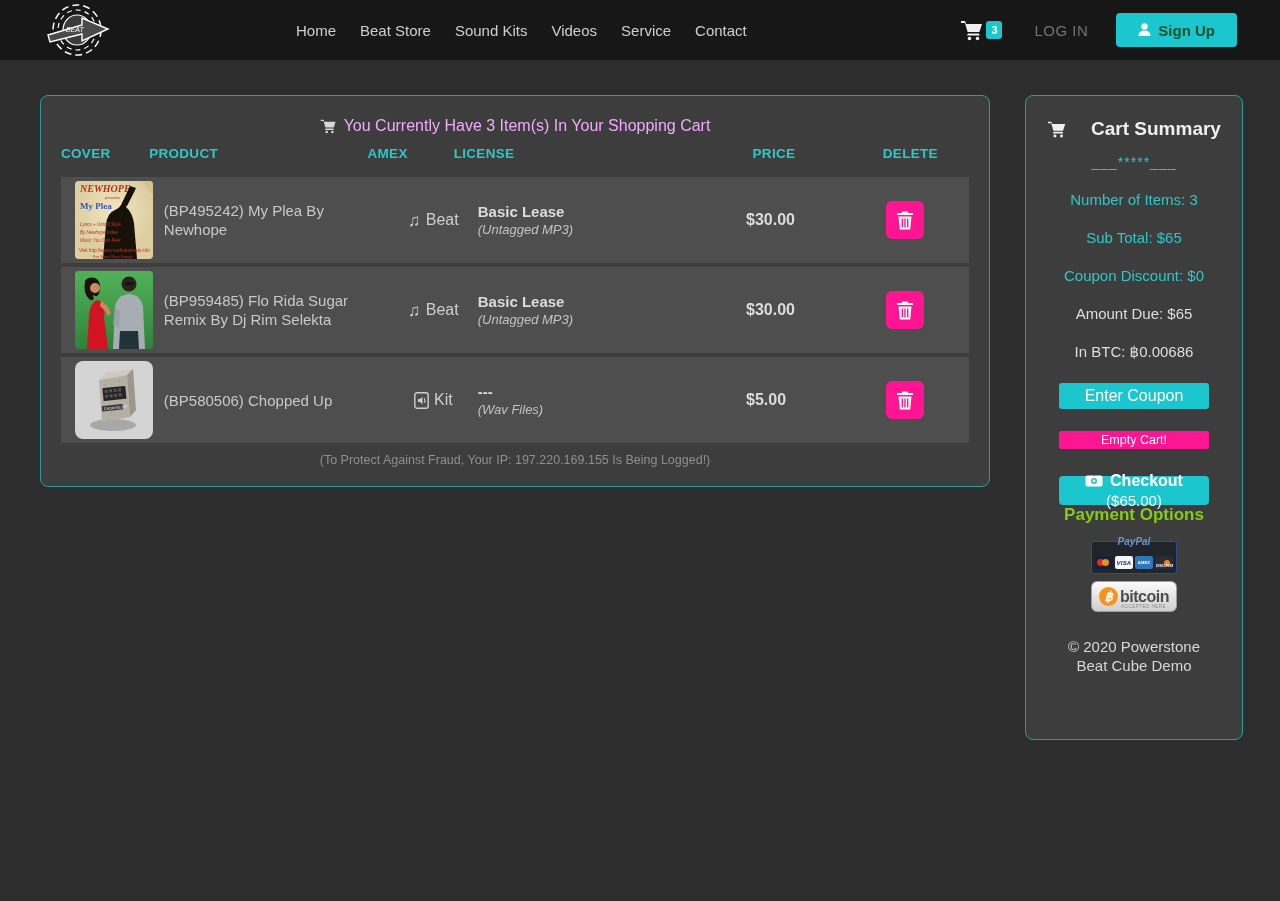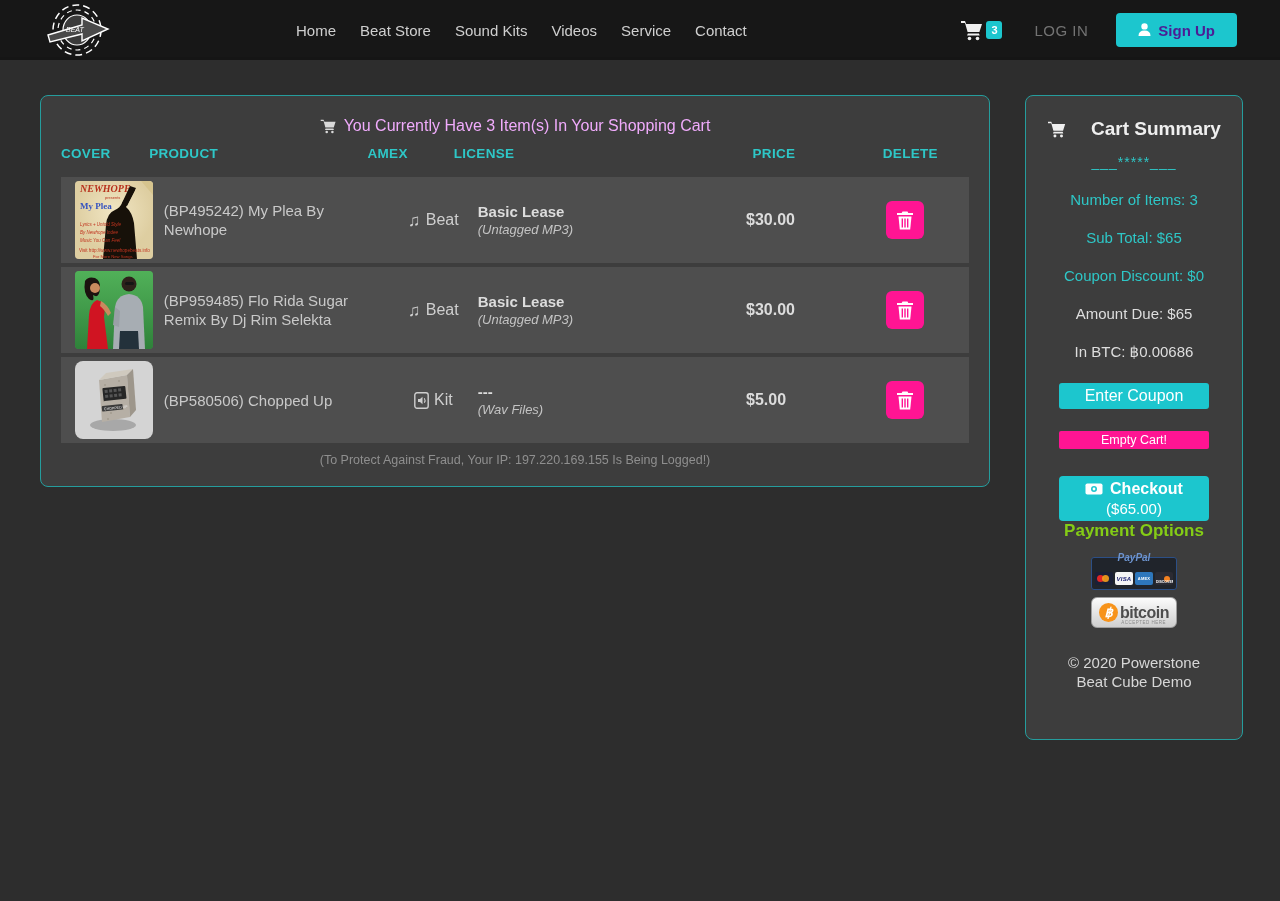--- a/index.html
+++ b/index.html
@@ -27,21 +27,21 @@
   .nav-item{color:#cfcfcf;font-size:15px;text-decoration:none;cursor:pointer;}
   .nav-right{position:absolute;right:43px;top:0;height:60px;display:flex;align-items:center;}
   .cart-wrap{display:flex;align-items:flex-start;cursor:pointer;}
   .cart-badge{
     background:var(--accent-cyan);color:#fff;font-size:11px;font-weight:bold;
     min-width:16px;height:18px;border-radius:3px;display:inline-flex;align-items:center;justify-content:center;
     margin-left:2px;margin-top:2px;padding:0 3px;
   }
   .login{color:#737373;font-size:15px;margin-left:32px;letter-spacing:0.5px;text-decoration:none;cursor:pointer;}
   .signup-btn{
-    margin-left:28px;background:var(--accent-cyan);color:#4c1d95;border:none;border-radius:4px;
+    margin-left:28px;background:var(--accent-cyan);color:#14532d;border:none;border-radius:4px;
     height:34px;padding:0 22px;font-size:15px;font-weight:bold;cursor:pointer;
     display:flex;align-items:center;gap:7px;font-family:"Liberation Sans",sans-serif;
   }
   
   .cart-panel{
     position:absolute;left:40px;top:95px;width:950px;height:392px;
     background:#3d3d3d;border:1.5px solid var(--panel-border);border-radius:8px;
   }
   .cart-title{
     margin-top:21px;text-align:center;color:#f0abfc;font-size:16px;
@@ -96,21 +96,21 @@
     margin-top:22px;width:150px;height:26px;border:none;border-radius:3px;
     background:var(--accent-cyan);color:#fff;font-size:16px;cursor:pointer;
     font-family:"Liberation Sans",sans-serif;
   }
   .empty-btn{
     margin-top:22px;width:150px;height:18px;border:none;border-radius:2px;
     background:var(--accent-pink);color:#fff;font-size:12.5px;cursor:pointer;
     font-family:"Liberation Sans",sans-serif;display:inline-flex;align-items:center;justify-content:center;
   }
   .checkout-btn{
-    margin-top:27px;width:150px;height:45px;border:none;border-radius:4px;
+    margin-top:27px;width:150px;height:29px;border:none;border-radius:4px;
     background:var(--accent-cyan);color:#fff;cursor:pointer;
     font-family:"Liberation Sans",sans-serif;
     display:inline-flex;flex-direction:column;align-items:center;justify-content:center;line-height:20px;
   }
   .checkout-line1{font-size:16px;font-weight:bold;display:flex;align-items:center;gap:7px;}
   .checkout-line2{font-size:15px;}
   .pay-title{color:#84cc16;font-size:17px;font-weight:bold;}
   .paypal-badge{
     margin:16px auto 0;width:86px;height:33px;position:relative;cursor:pointer;
     border:1px solid #2c4f86;border-radius:3px;background:#20242b;

